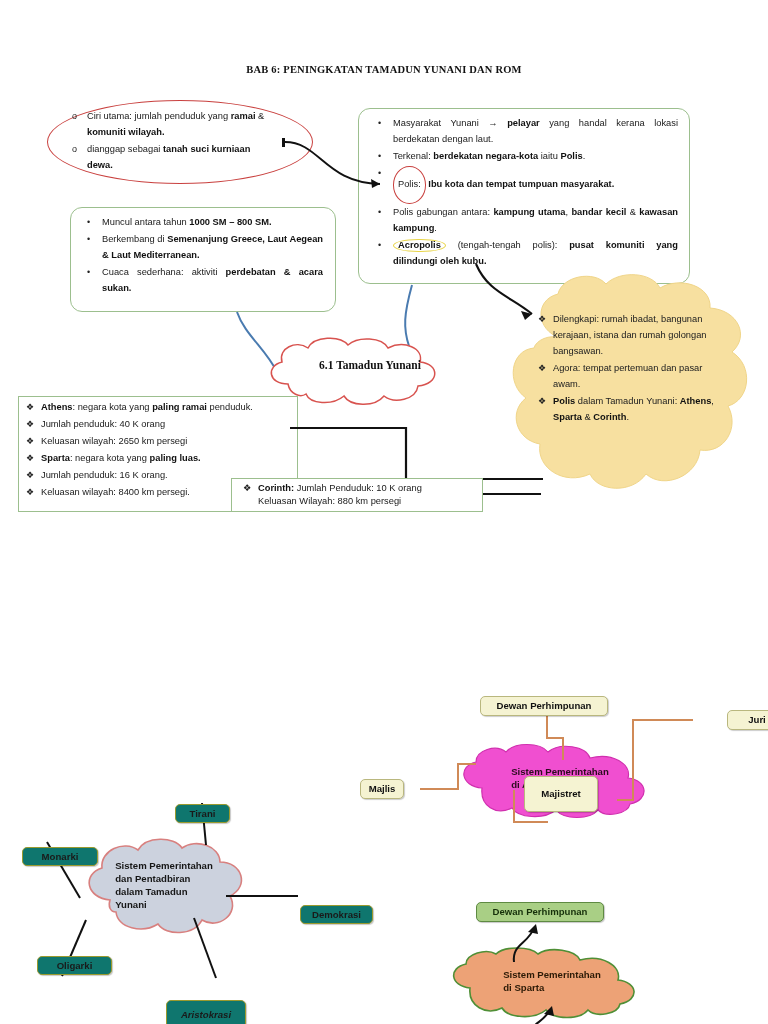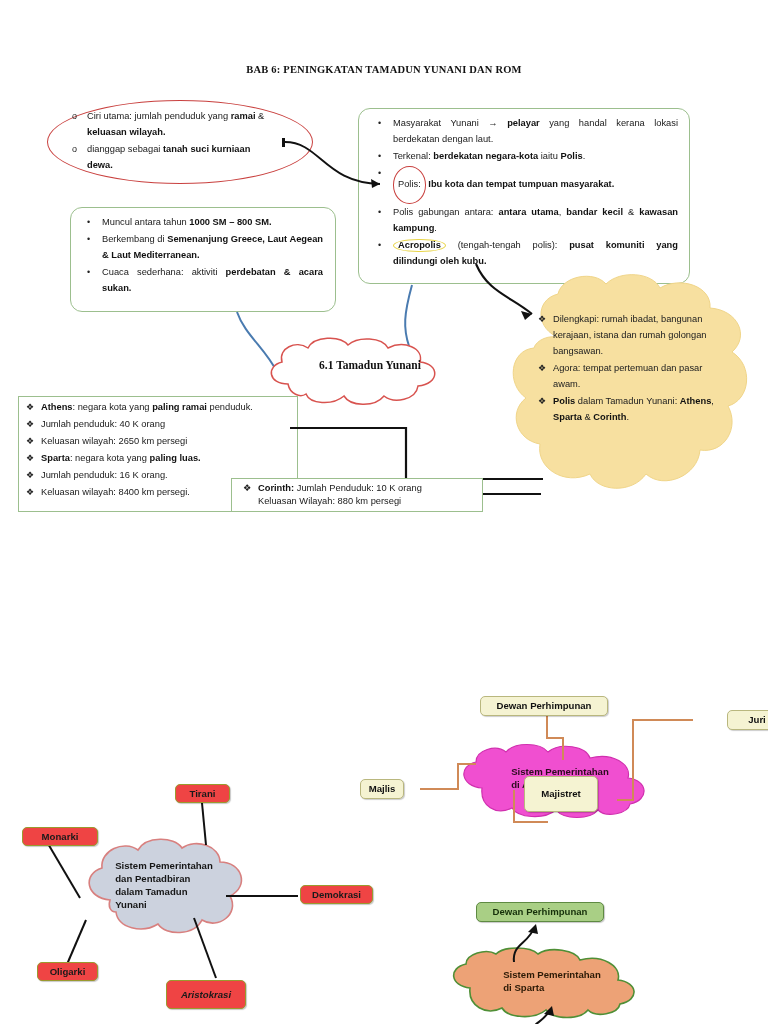--- a/index.html
+++ b/index.html
@@ -79,24 +79,25 @@
     box-sizing:border-box;
     border-radius:5px;
     font-size:9.6px;
     font-weight:bold;
     display:flex;align-items:center;justify-content:center;
     text-align:center;
     padding:2px 6px;
     line-height:1.15;
   }
   .pill-yellow{
-    background:#ef4444;
+    background:#0f766e;
     border:1px solid #9a9a2e;
     color:#1a1a1a;
     box-shadow:1px 1px 1px rgba(0,0,0,.22);
+    margin-top:20px;
   }
   .pill-cream{
     background:#f5f3d2;
     border:1px solid #b9b77e;
     color:#111;
     box-shadow:1px 1px 1px rgba(0,0,0,.20);
   }
   .pill-green{
     background:#a9cf85;
     border:1px solid #5e8a42;
@@ -121,41 +122,41 @@
 </head>
 <body>
 
 <div id="root">
 
   <div class="abs" id="title">BAB 6: PENINGKATAN TAMADUN YUNANI DAN ROM</div>
 
   <div class="abs ellipse-red" style="left:47px;top:100px;width:266px;height:84px;"></div>
   <div class="abs txt" style="left:72px;top:109px;width:205px;">
     <ul class="lst" id="redEllipseList">
-        <li><span class="mk">o</span>Ciri utama: jumlah penduduk yang <b>ramai</b> &amp; <b>keluasan wilayah.</b></li>
+        <li><span class="mk">o</span>Ciri utama: jumlah penduduk yang <b>ramai</b> &amp; <b>komuniti wilayah.</b></li>
         <li><span class="mk">o</span>dianggap  sebagai  <b>tanah  suci  kurniaan dewa.</b></li>
       </ul>
   </div>
 
   <div class="abs greenbox rounded" style="left:70px;top:207px;width:266px;height:105px;"></div>
   <div class="abs txt just" style="left:87px;top:215px;width:236px;">
     <ul class="lst" id="greenLeftList">
         <li><span class="mk">•</span>Muncul antara tahun <b>1000 SM – 800 SM.</b></li>
         <li><span class="mk">•</span>Berkembang  di  <b>Semenanjung  Greece, Laut Aegean &amp; Laut Mediterranean.</b></li>
         <li><span class="mk">•</span>Cuaca sederhana: aktiviti <b>perdebatan &amp; acara sukan.</b></li>
       </ul>
   </div>
 
   <div class="abs greenbox rounded" style="left:358px;top:108px;width:332px;height:176px;"></div>
   <div class="abs txt just" style="left:378px;top:116px;width:300px;">
     <ul class="lst" id="greenRightList">
         <li><span class="mk">•</span>Masyarakat Yunani → <b>pelayar</b> yang handal kerana lokasi berdekatan dengan laut.</li>
         <li><span class="mk">•</span>Terkenal: <b>berdekatan negara-kota</b> iaitu <b>Polis</b>.</li>
         <li><span class="mk">•</span><span class="mark-red">Polis:</span><b> Ibu kota dan tempat tumpuan masyarakat.</b></li>
-        <li><span class="mk">•</span>Polis gabungan antara: <b>antara utama</b>, <b>bandar kecil</b> &amp; <b>kawasan kampung</b>.</li>
+        <li><span class="mk">•</span>Polis gabungan antara: <b>kampung utama</b>, <b>bandar kecil</b> &amp; <b>kawasan kampung</b>.</li>
         <li><span class="mk">•</span><span class="mark-yellow"><b>Acropolis</b></span> (tengah-tengah polis): <b>pusat komuniti yang dilindungi oleh kubu.</b></li>
       </ul>
   </div>
 
   <svg class="noevt" width="140" height="80" style="left:280px;top:128px;">
     <path d="M5,14 C40,14 45,55 100,56" stroke="#111" stroke-width="1.9" fill="none"></path>
     <polygon points="100,56 91,51 92,60" fill="#111"></polygon>
     <rect x="2" y="10" width="3" height="9" fill="#111"></rect>
   </svg>
 
@@ -269,21 +270,21 @@
   <svg class="noevt" width="90" height="90" style="left:52px;top:918px;">
     <path d="M34,2 L10,58" stroke="#111" stroke-width="2" fill="none"></path>
   </svg>
   <svg class="noevt" width="60" height="80" style="left:192px;top:916px;">
     <path d="M2,2 L24,62" stroke="#111" stroke-width="2" fill="none"></path>
   </svg>
 
   <div class="pill pill-yellow" style="left:175px;top:784px;width:55px;height:19px;">Tirani</div>
   <div class="pill pill-yellow" style="left:22px;top:827px;width:76px;height:19px;">Monarki</div>
   <div class="pill pill-yellow" style="left:300px;top:885px;width:73px;height:19px;">Demokrasi</div>
-  <div class="pill pill-yellow" style="left:37px;top:962px;width:61px;height:19px;">Oligarki</div>
+  <div class="pill pill-yellow" style="left:37px;top:936px;width:75px;height:19px;">Oligarki</div>
   <div class="pill pill-yellow" style="left:166px;top:980px;width:80px;height:29px;font-style:italic;">Aristokrasi</div>
 
   <svg class="noevt" width="220" height="72" style="left:452px;top:748px;">
     <path d="M30,40
              C8,38 6,18 24,14
              C24,2 44,-4 54,4
              C62,-6 88,-6 96,4
              C108,-6 134,-2 138,10
              C160,4 180,16 176,30
              C196,32 198,52 178,56

